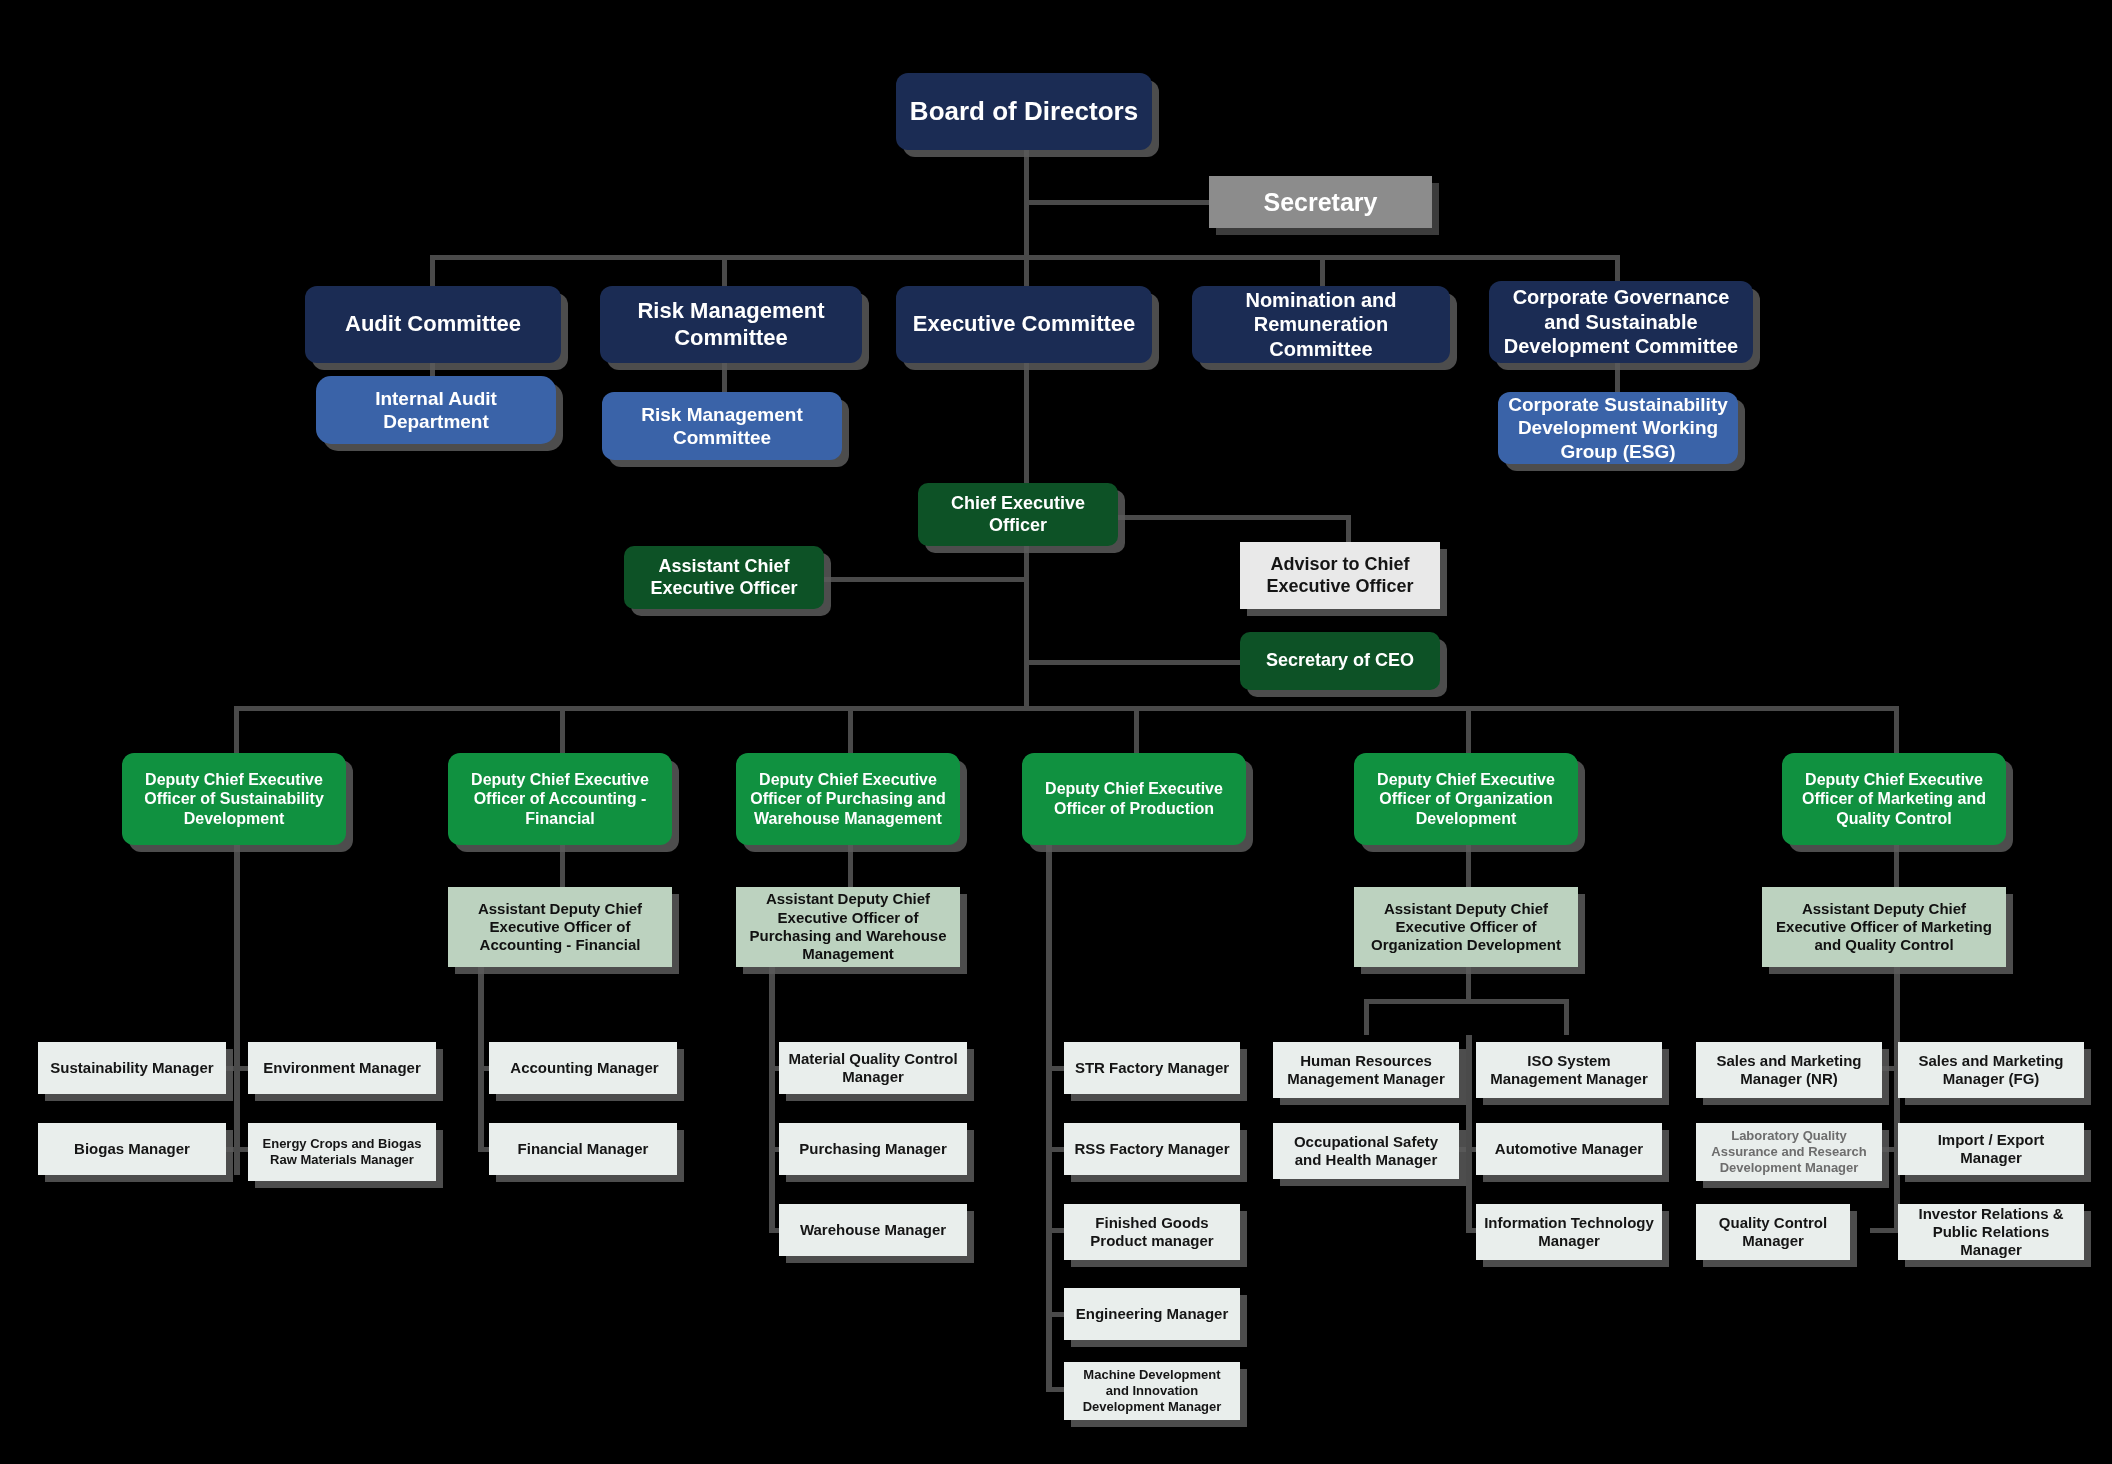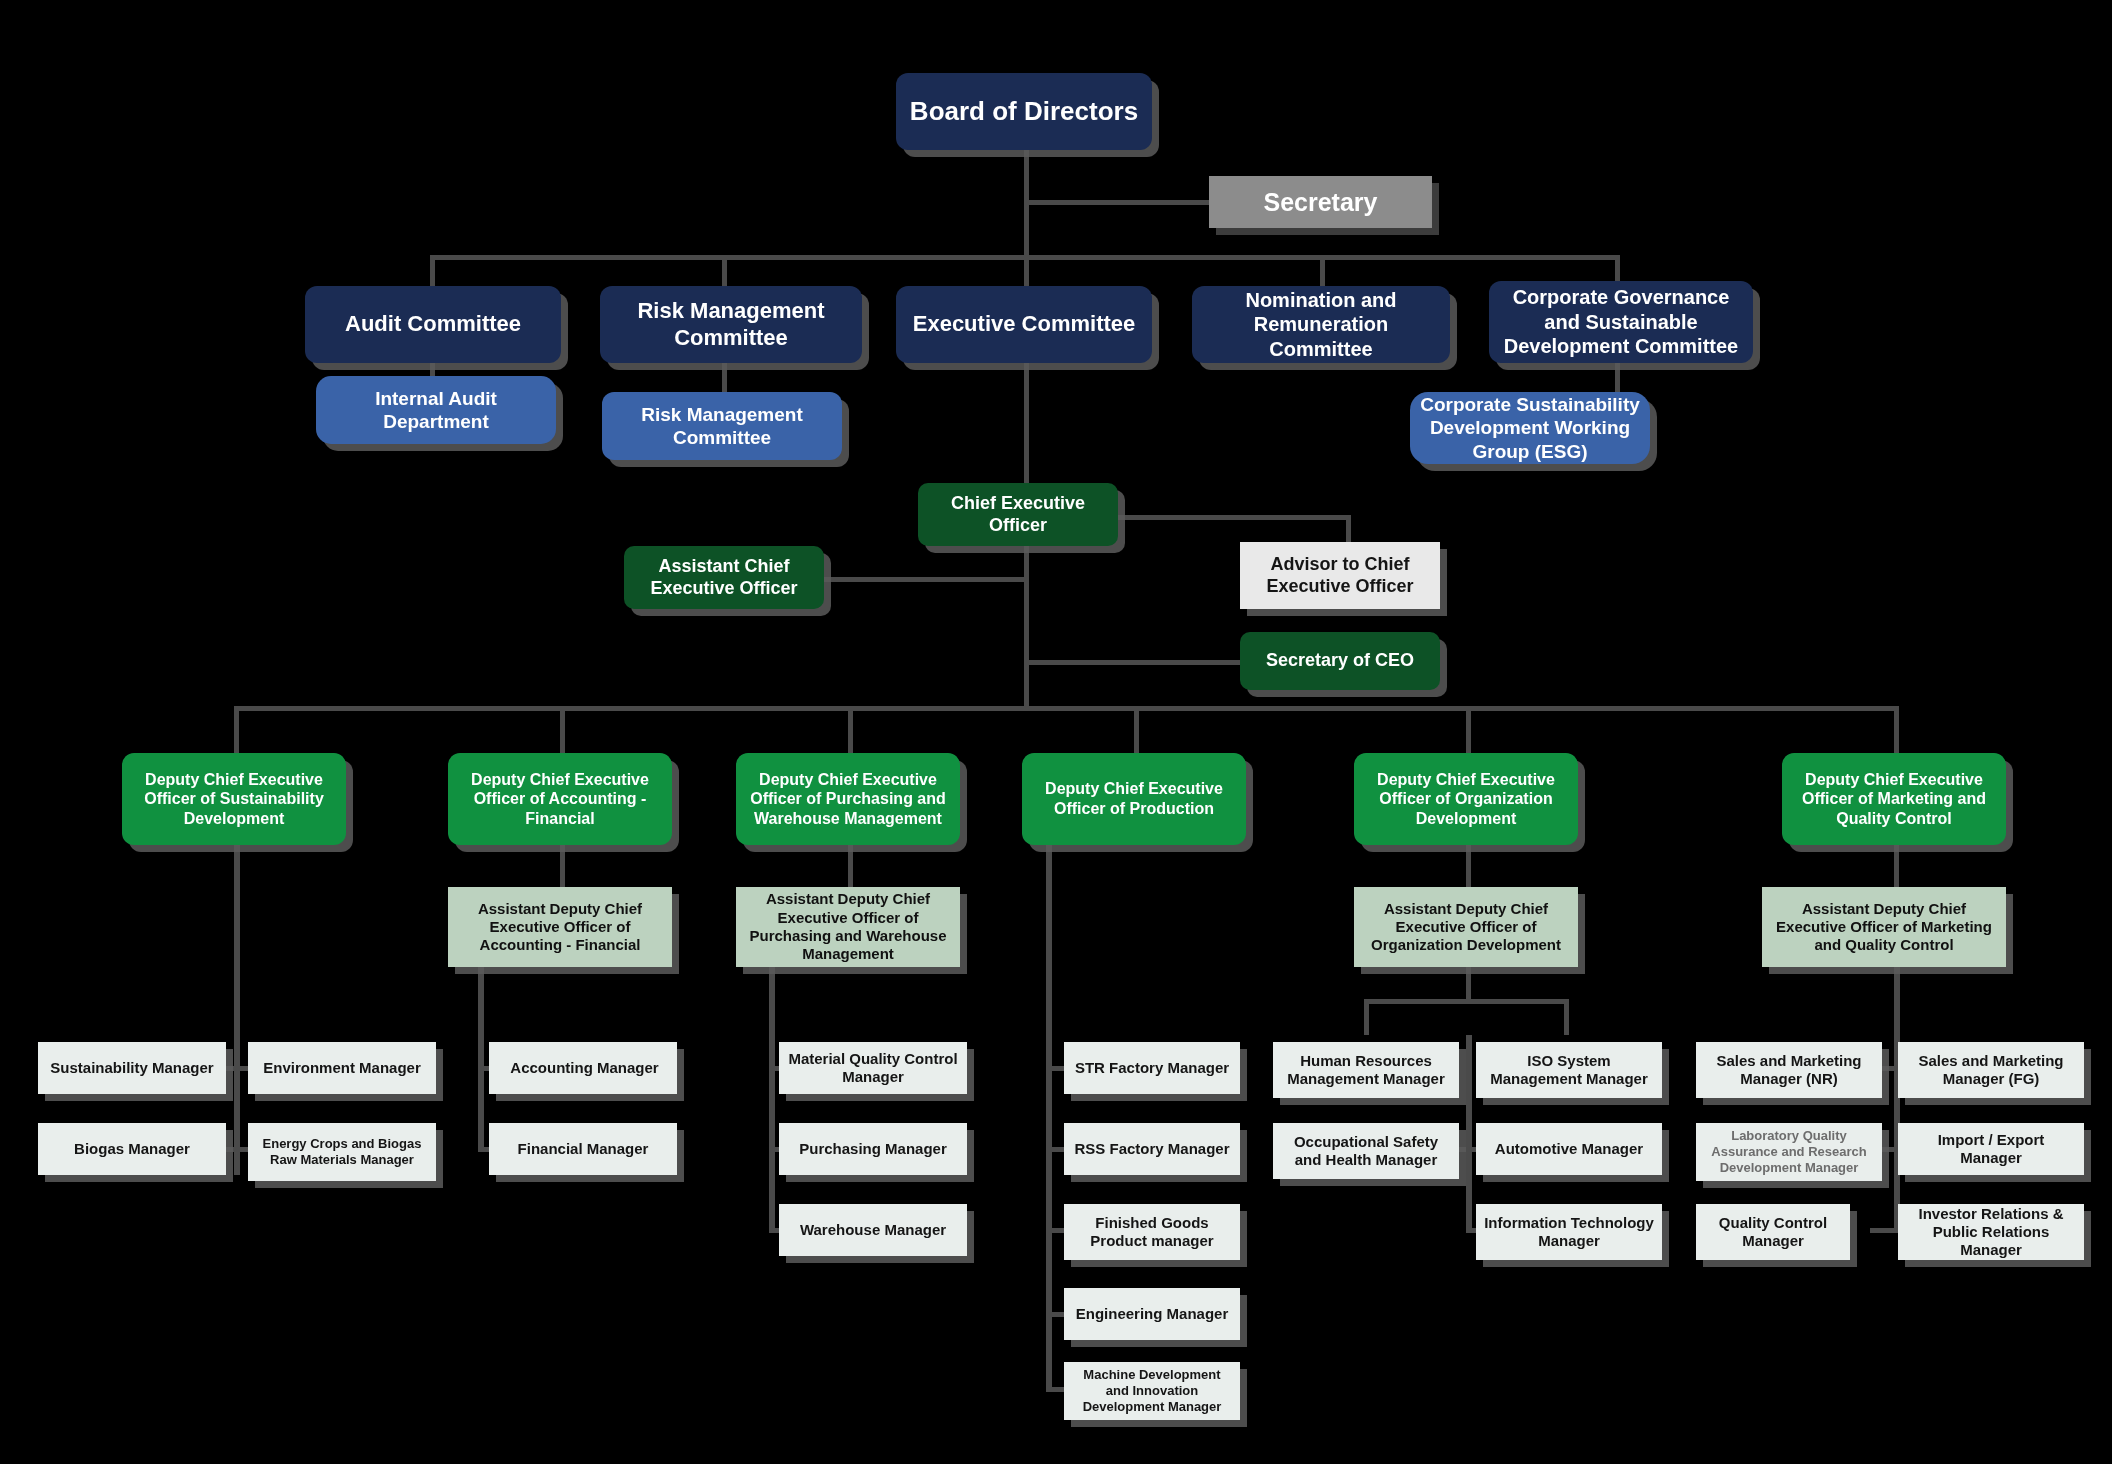--- a/index.html
+++ b/index.html
@@ -200,21 +200,21 @@
   </div>
 
   <div class="node blue" style="left:316px;top:376px;width:240px;height:68px;font-size:19px;border-radius:15px;">
     <span>Internal Audit Department</span>
   </div>
 
   <div class="node blue" style="left:602px;top:392px;width:240px;height:68px;font-size:19px;">
     <span>Risk Management Committee</span>
   </div>
 
-  <div class="node blue" style="left:1410px;top:392px;width:240px;height:72px;font-size:19px;border-radius:18px;">
+  <div class="node blue" style="left:1498px;top:392px;width:240px;height:72px;font-size:19px;">
     <span>Corporate Sustainability Development Working Group (ESG)</span>
   </div>
 
   <div class="node dgreen" style="left:918px;top:483px;width:200px;height:63px;font-size:18px;">
     <span>Chief Executive Officer</span>
   </div>
 
   <div class="node dgreen" style="left:624px;top:546px;width:200px;height:63px;font-size:18px;">
     <span>Assistant Chief Executive Officer</span>
   </div>

